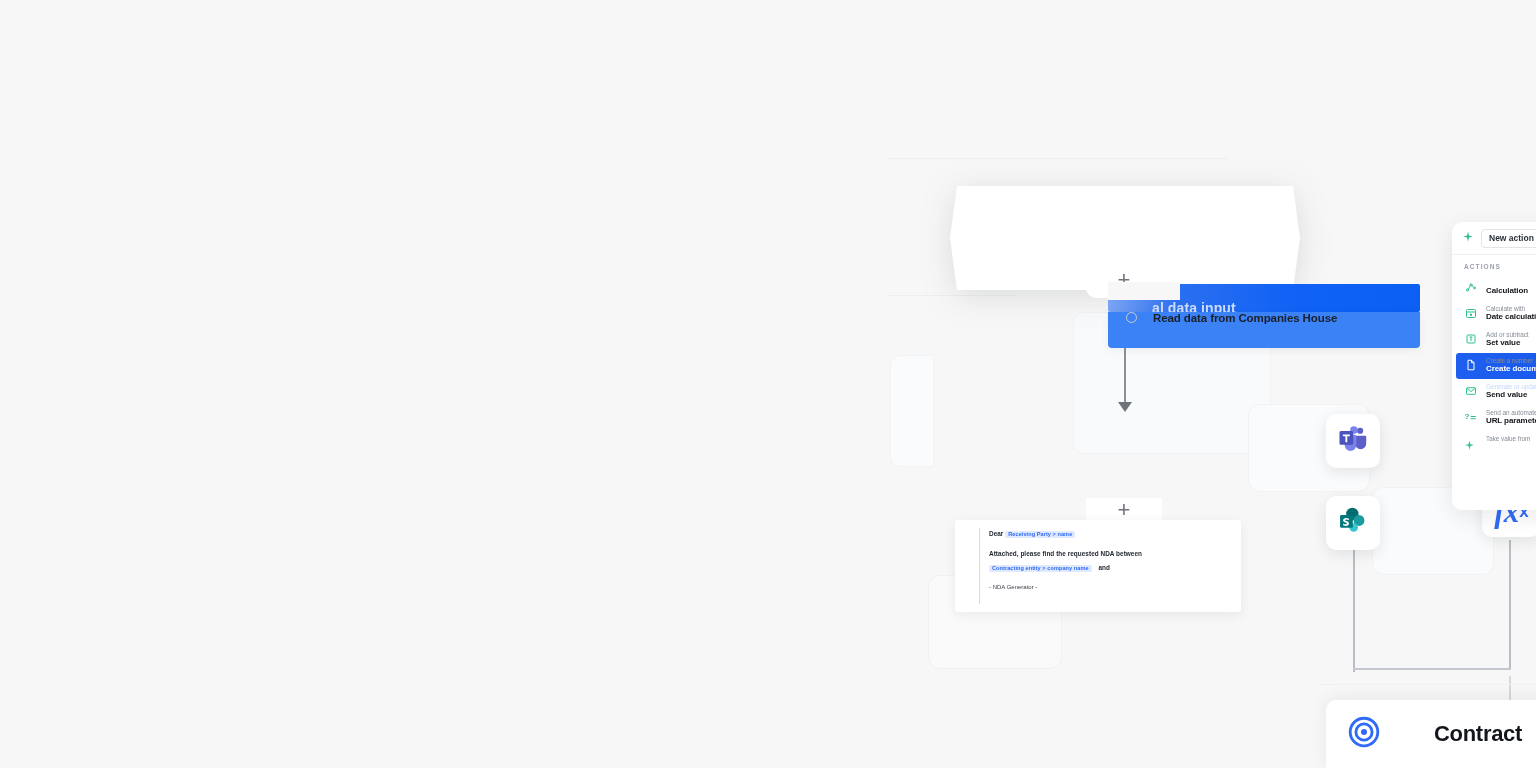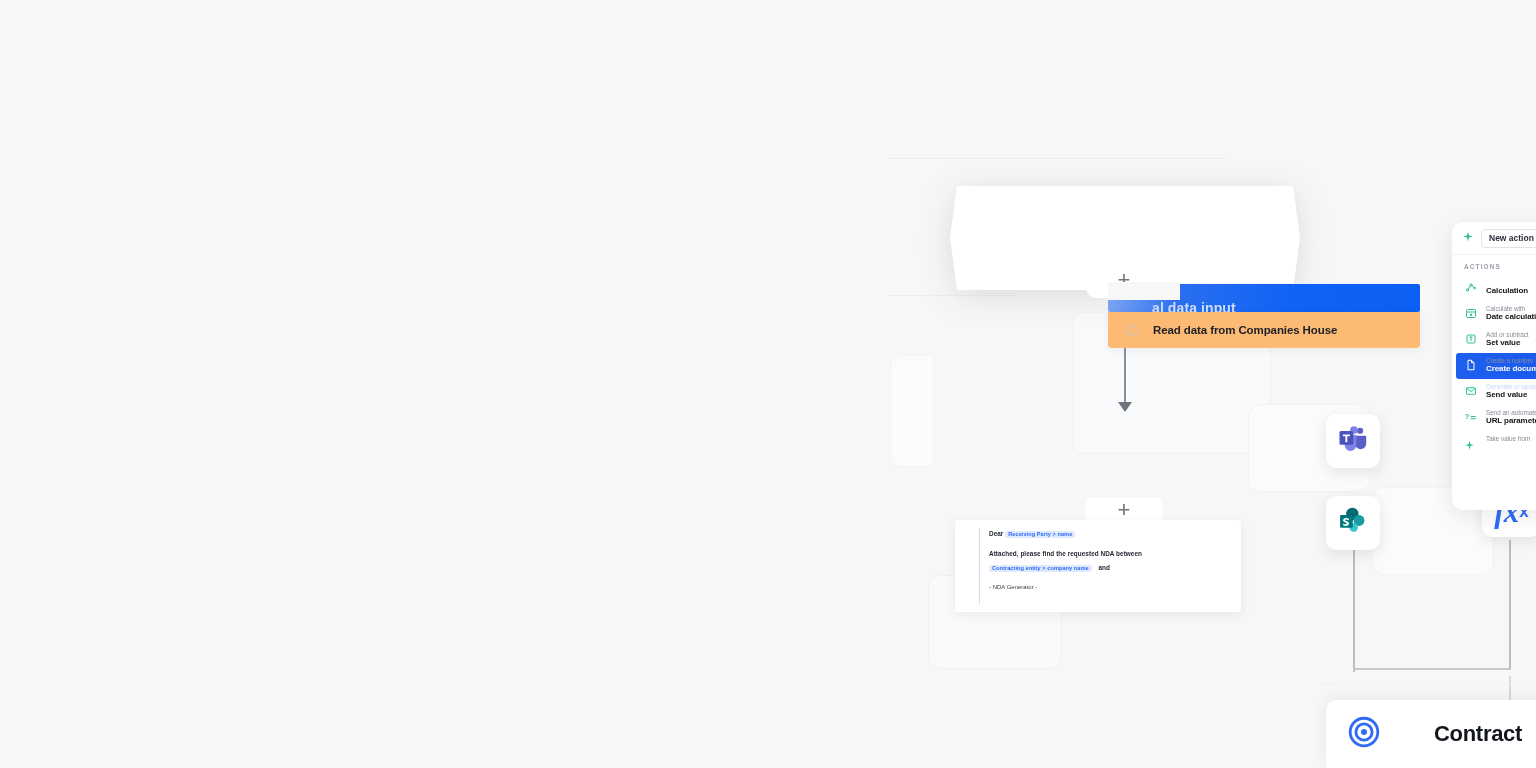--- a/index.html
+++ b/index.html
@@ -159,24 +159,24 @@
     color: #cfdcf8;
     letter-spacing: 0.1px;
     white-space: nowrap;
   }
 
   
   .read-strip {
     position: absolute;
     left: 1108px; top: 312px;
     width: 312px; height: 36px;
-    background: #fdba74;
+    background: #3b82f6;
     border-radius: 0 0 4px 4px;
     box-shadow: 0 2px 8px rgba(20,25,40,0.06);
-    display: flex; align-items: center;
+    display: flex; 
   }
   .read-strip-dot {
     width: 9px; height: 9px;
     border: 1px solid #c9ccd2;
     border-radius: 50%;
     margin-left: 18px;
     flex: none;
   }
   .read-strip-text {
     font-size: 11.5px;

